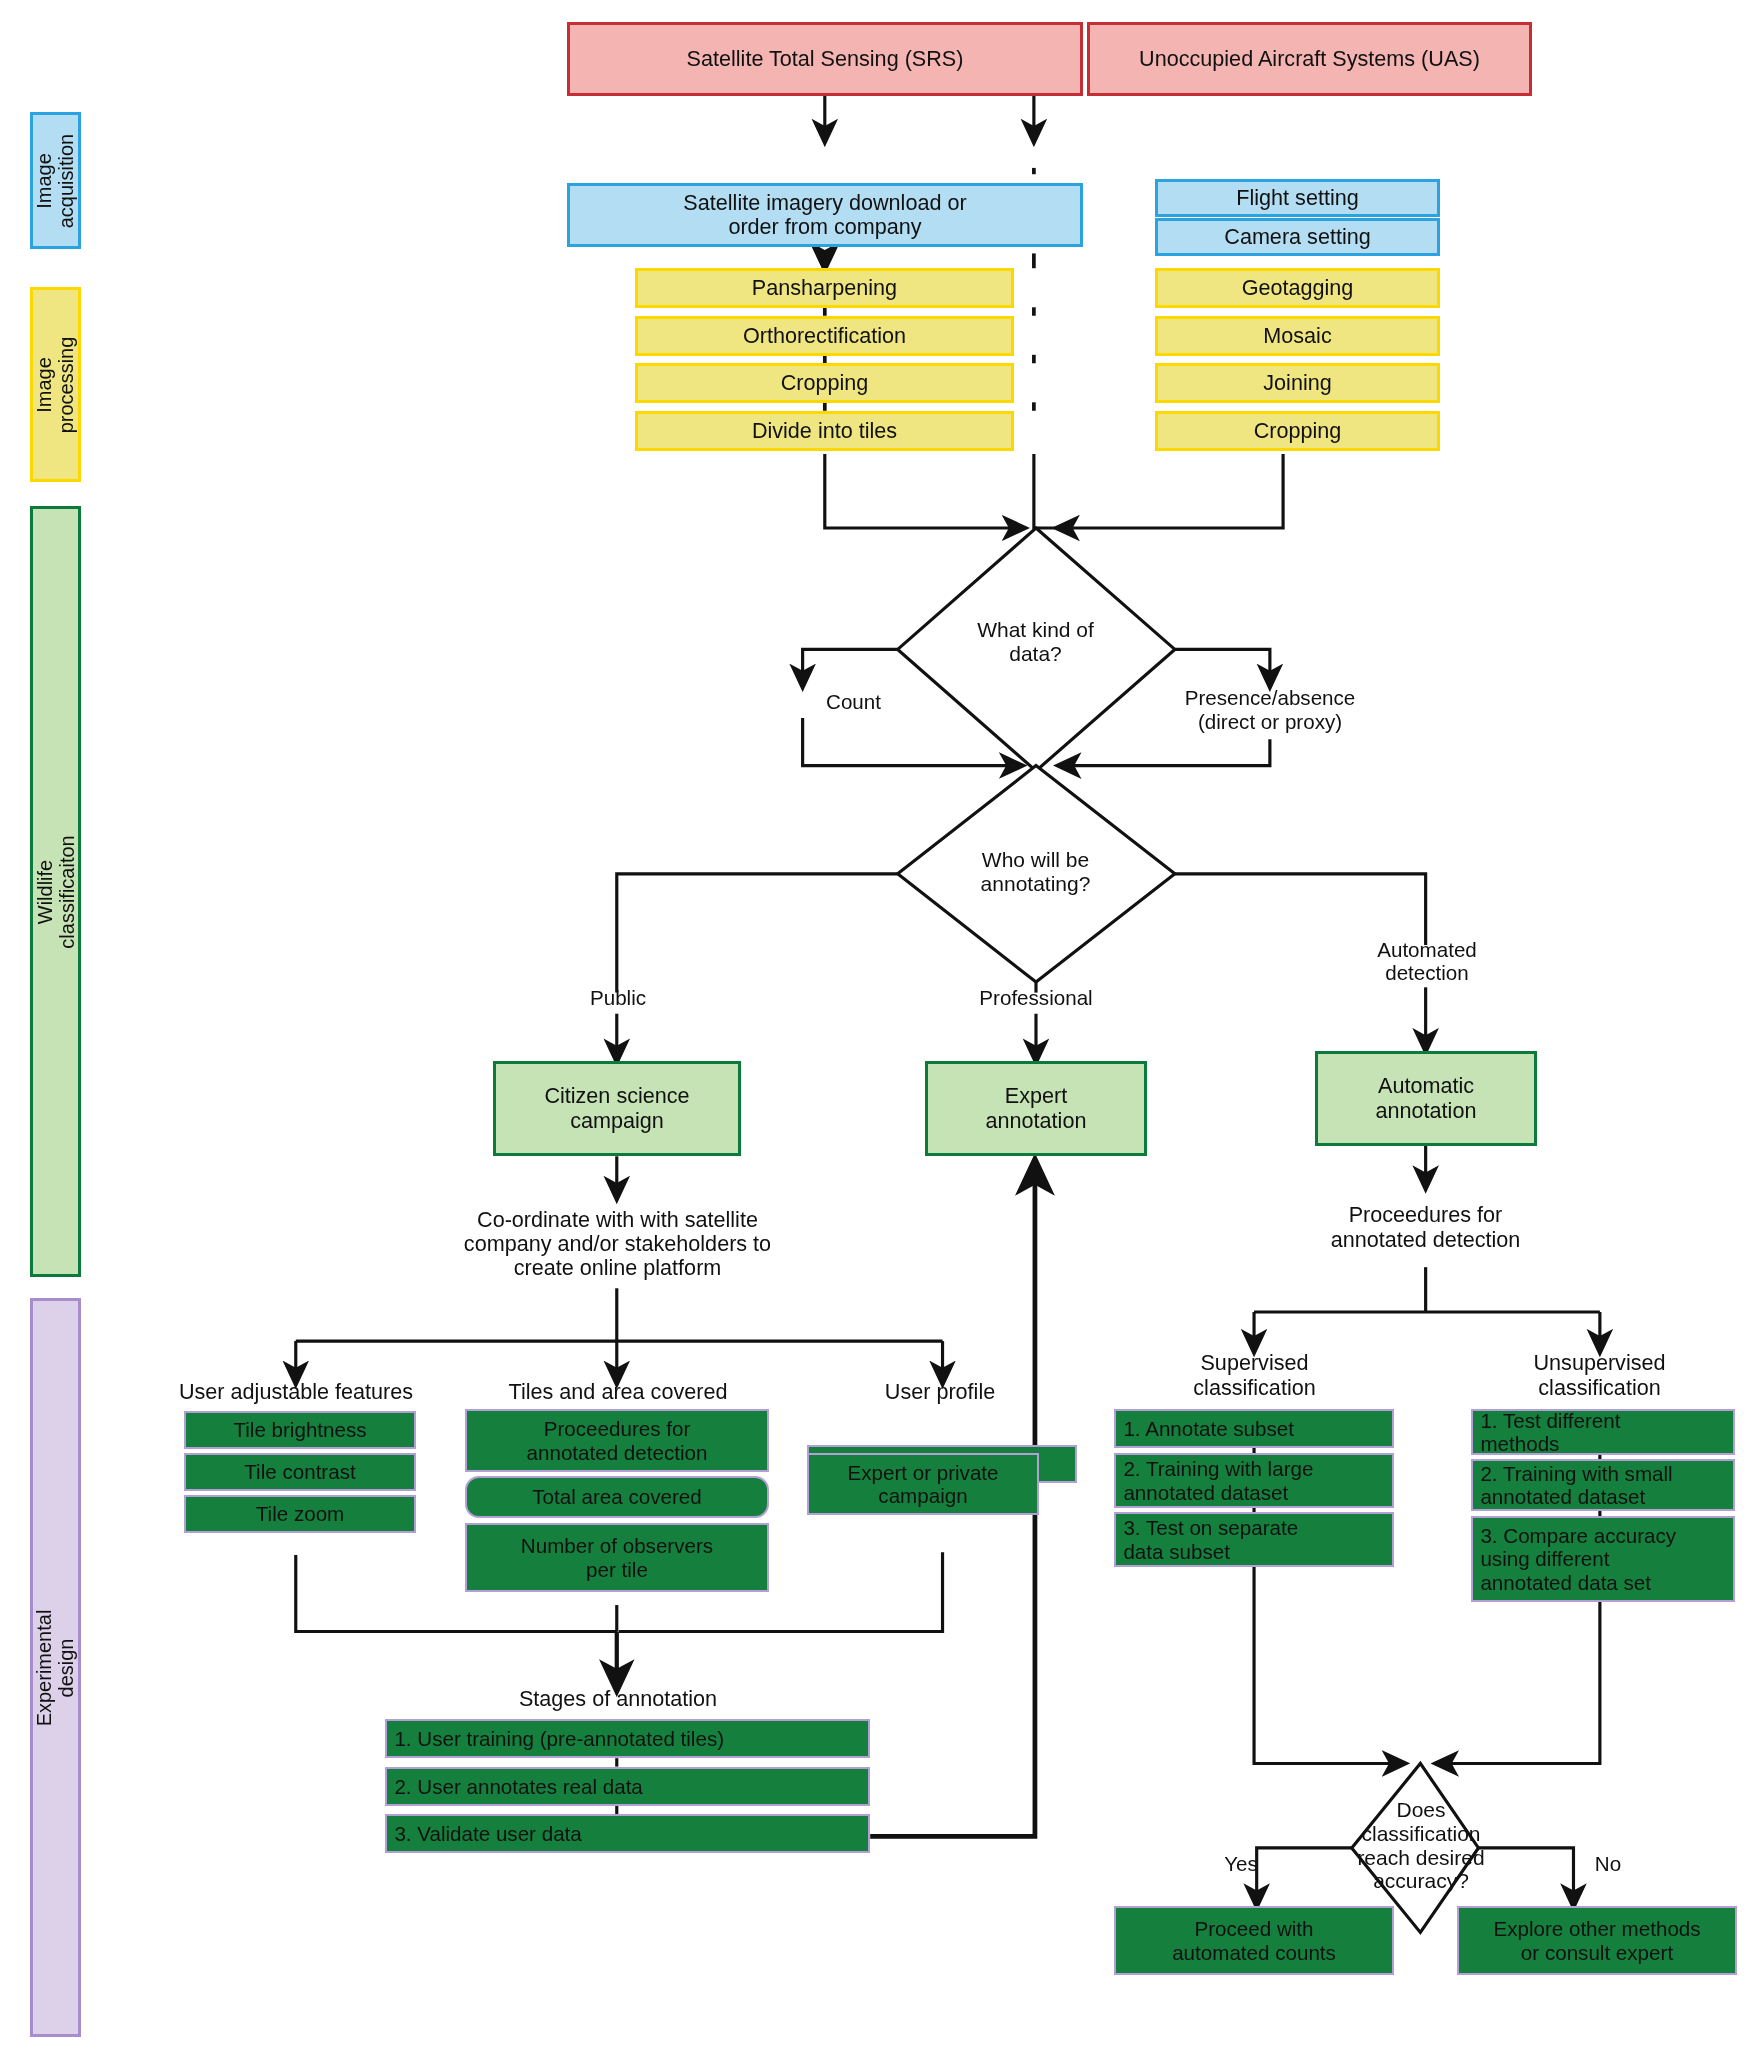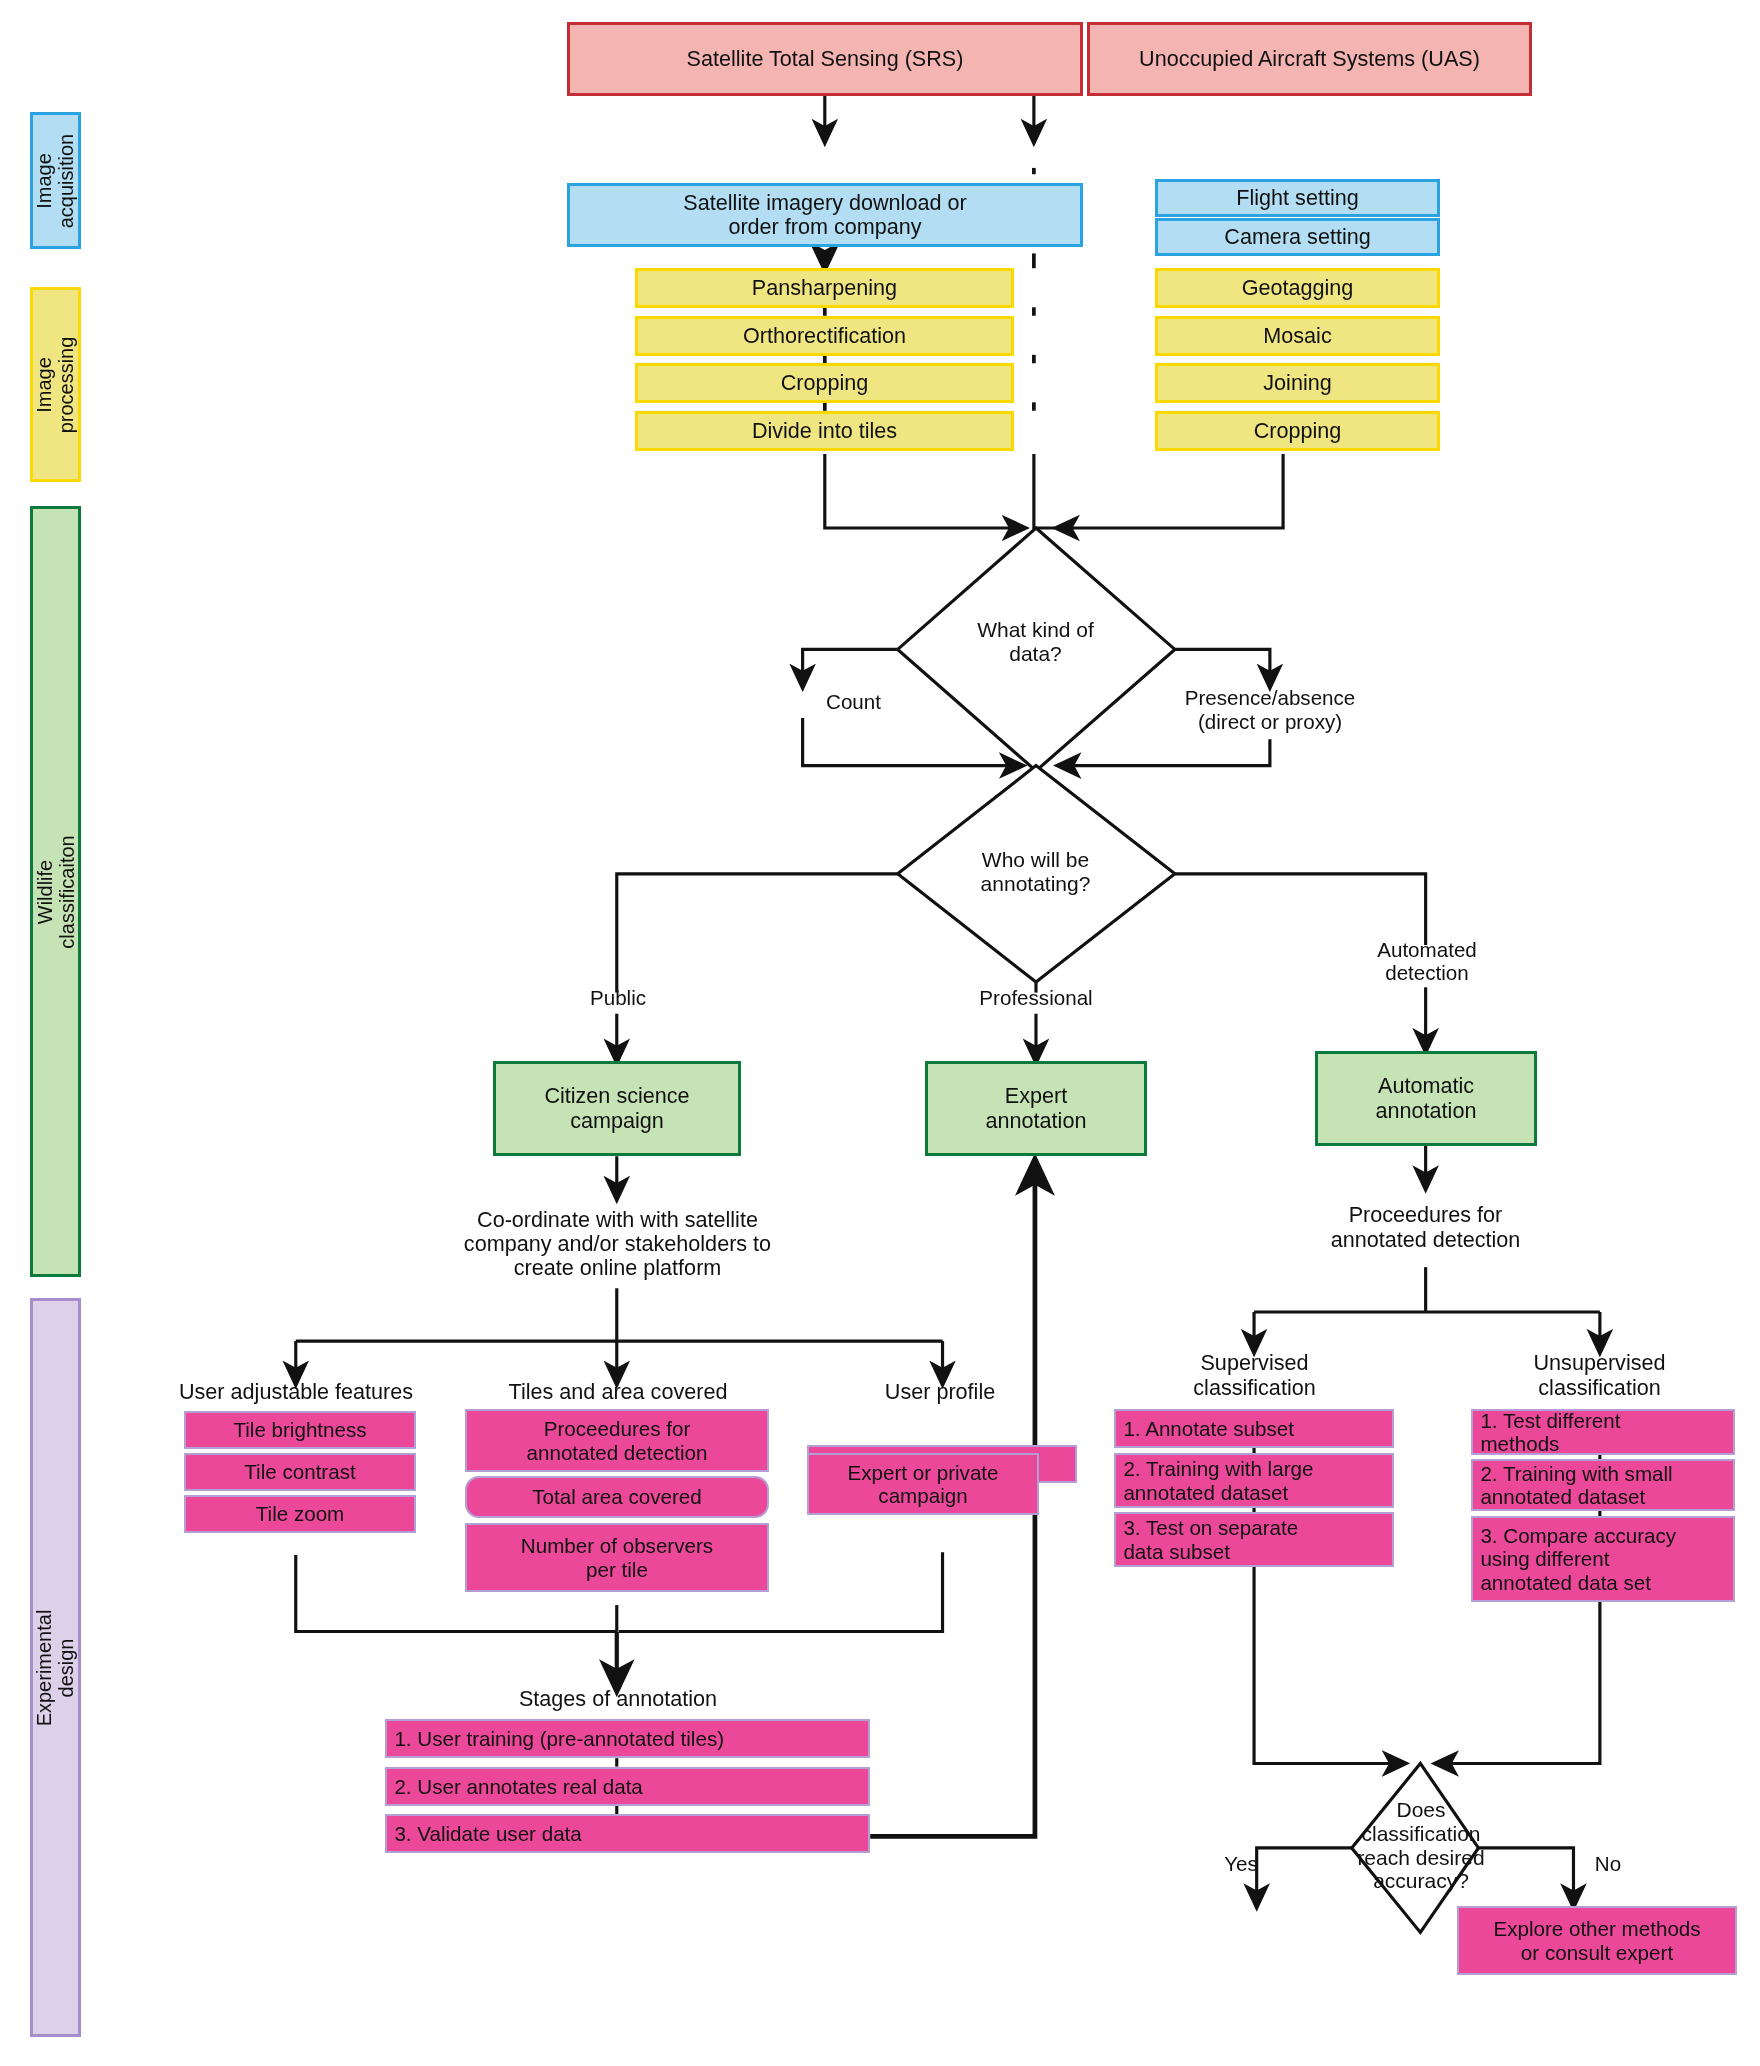--- a/index.html
+++ b/index.html
@@ -37,21 +37,21 @@
   .rail-blue  {background:#b2ddf2;border:3.7px solid #2aa3e0;}
   .rail-yellow{background:#efe581;border:3.7px solid #fbd900;}
   .rail-green {background:#c6e3b6;border:3.7px solid #0b7a3c;}
   .rail-purple{background:#ddd1ea;border:3.7px solid #a78dcb;}
 
   
   .red   {background:#f3b4b2;border:3.7px solid #c42f35;font-size:21.6px;}
   .blue  {background:#b2ddf2;border:3.7px solid #2aa3e0;font-size:21.6px;margin-top:41px;}
   .yellow{background:#efe581;border:3.7px solid #fbd900;font-size:21.6px;}
   .green {background:#c6e3b6;border:3.7px solid #0b7a3c;font-size:21.6px;}
-  .purple{background:#ec4899;border:2.6px solid #b49ed6;font-size:20.6px;}
+  .purple{background:#15803d;border:2.6px solid #b49ed6;font-size:20.6px;}
   .plain {background:transparent;border:none;font-size:21.6px;align-items:center;}
   .diamond-label{background:transparent;border:none;font-size:21px;}
   .edge-label{background:transparent;border:none;font-size:20.6px;}
   .purple.left{justify-content:flex-start;padding-left:7.4px;text-align:left;}
 </style>
 </head>
 <body>
 
 <div id="stage">
 
@@ -348,19 +348,23 @@
 classification
 reach desired
 accuracy?</span>
   </div>
   <div class="node edge-label" style="left:1199px;top:1848px;width:84px;height:32px;">
     <span>Yes</span>
   </div>
   <div class="node edge-label" style="left:1566px;top:1848px;width:84px;height:32px;">
     <span>No</span>
   </div>
+  <div class="node purple" style="left:1114px;top:1906px;width:280px;height:69px;">
+    <span>Proceed with
+automated counts</span>
+  </div>
   <div class="node purple" style="left:1457px;top:1906px;width:280px;height:69px;">
     <span>Explore other methods
 or consult expert</span>
   </div>
 
 </div>
 
 
 </body></html>

